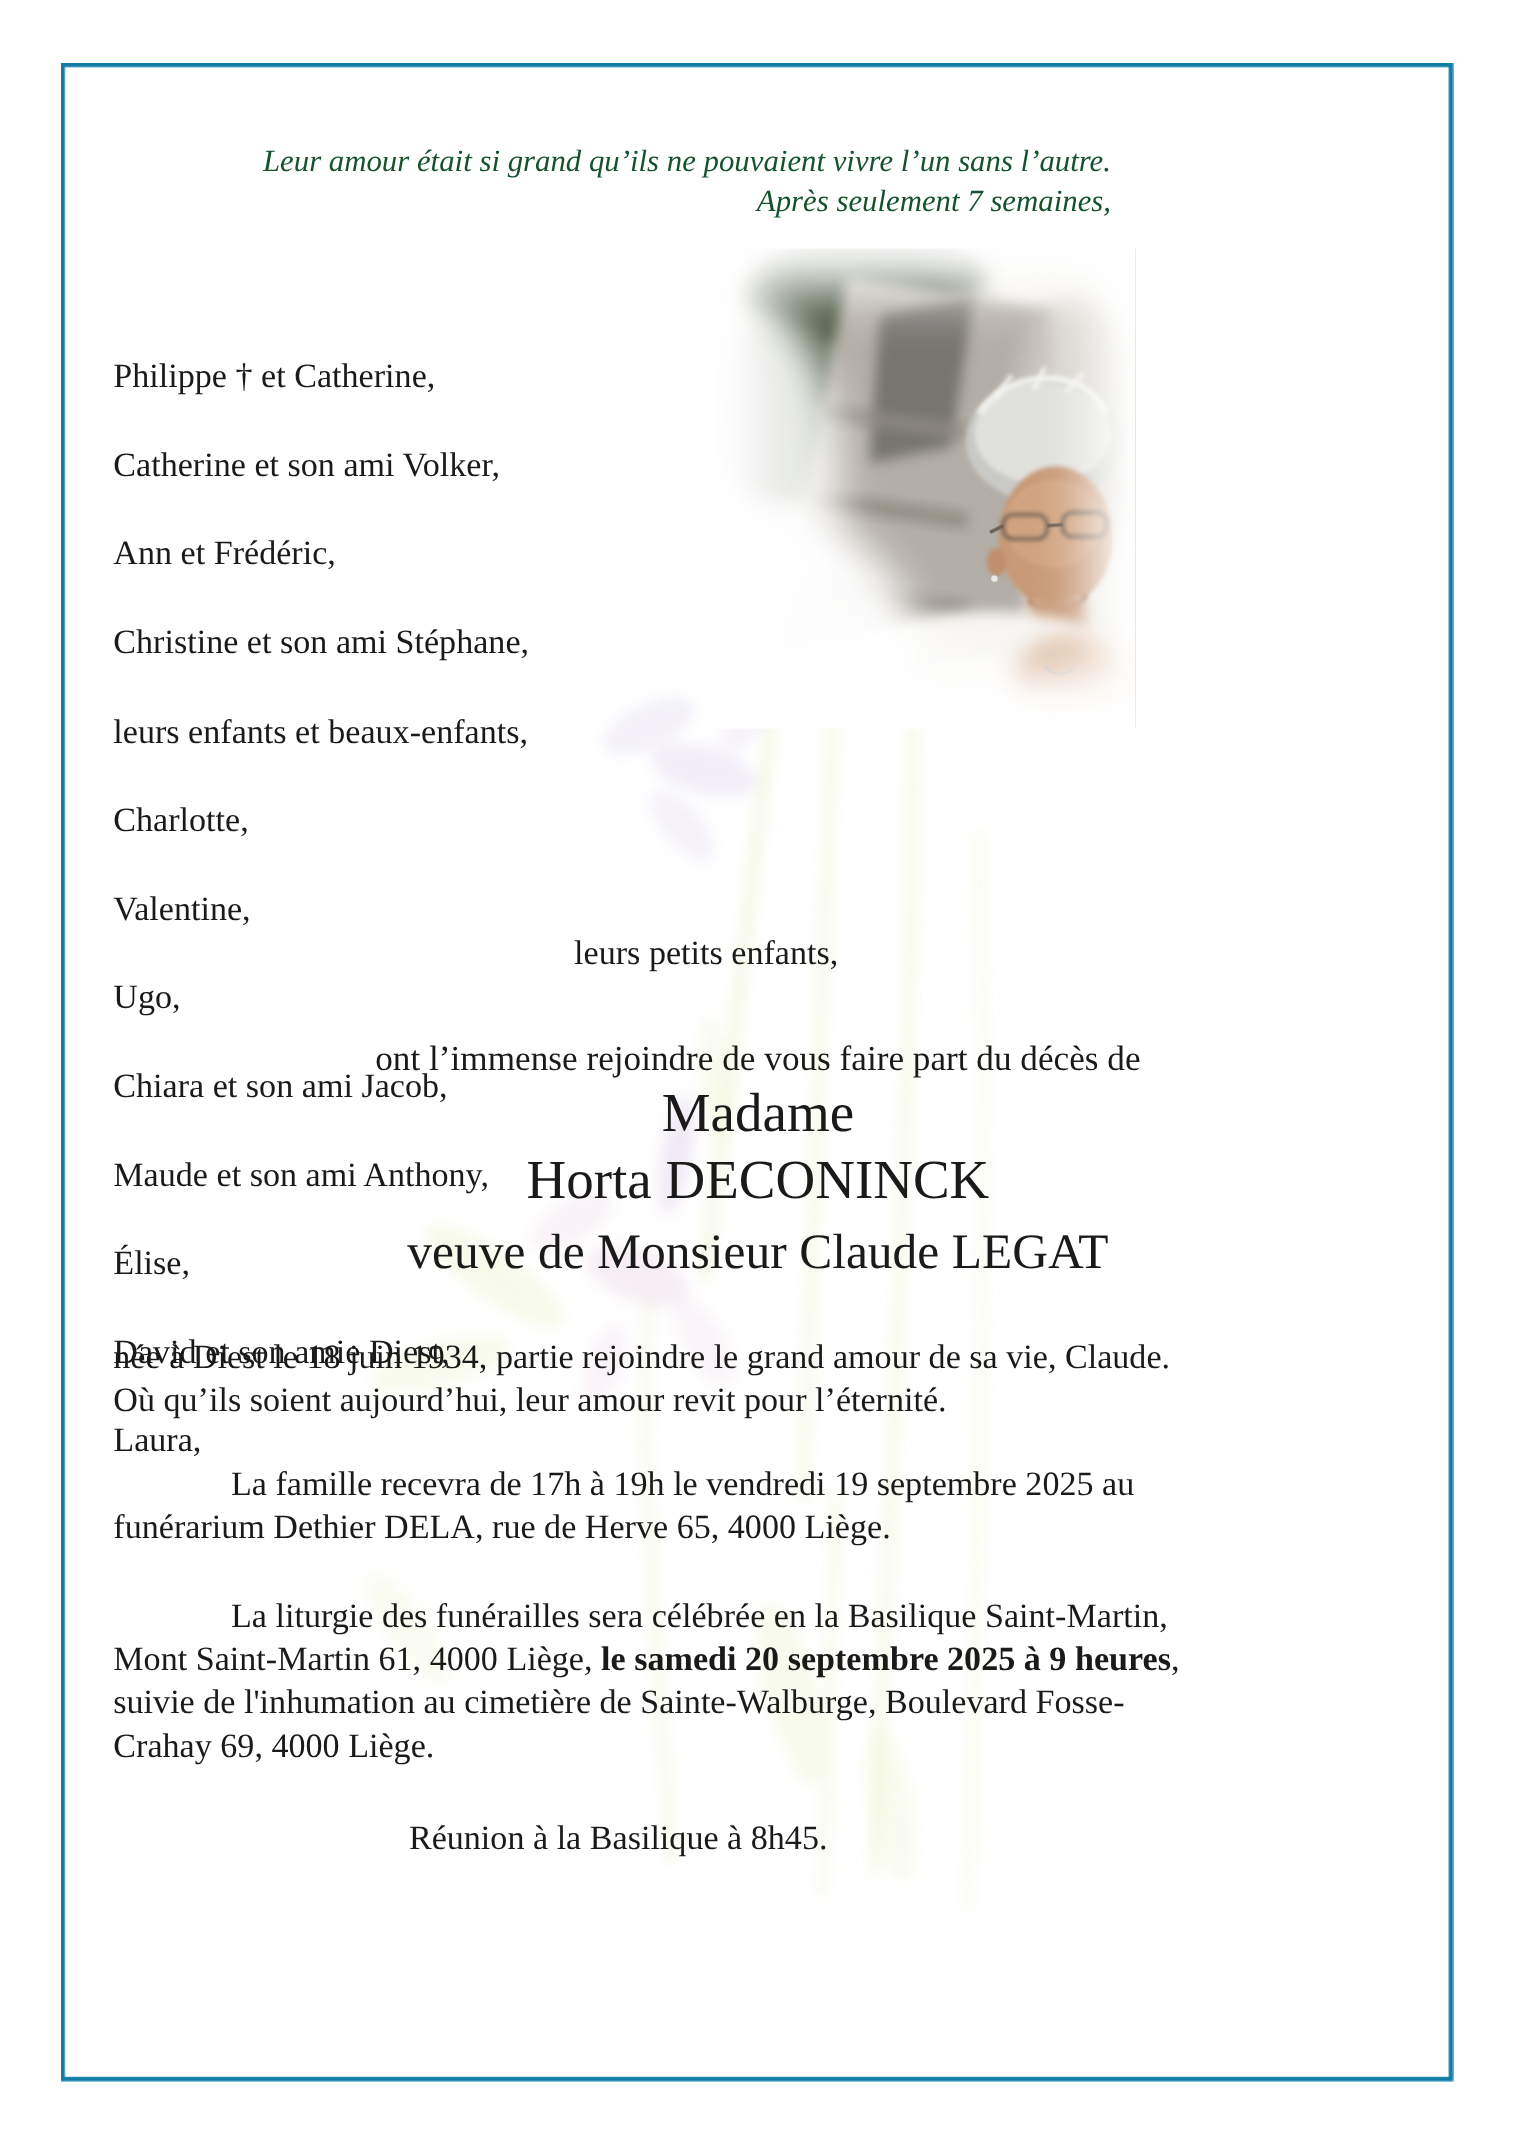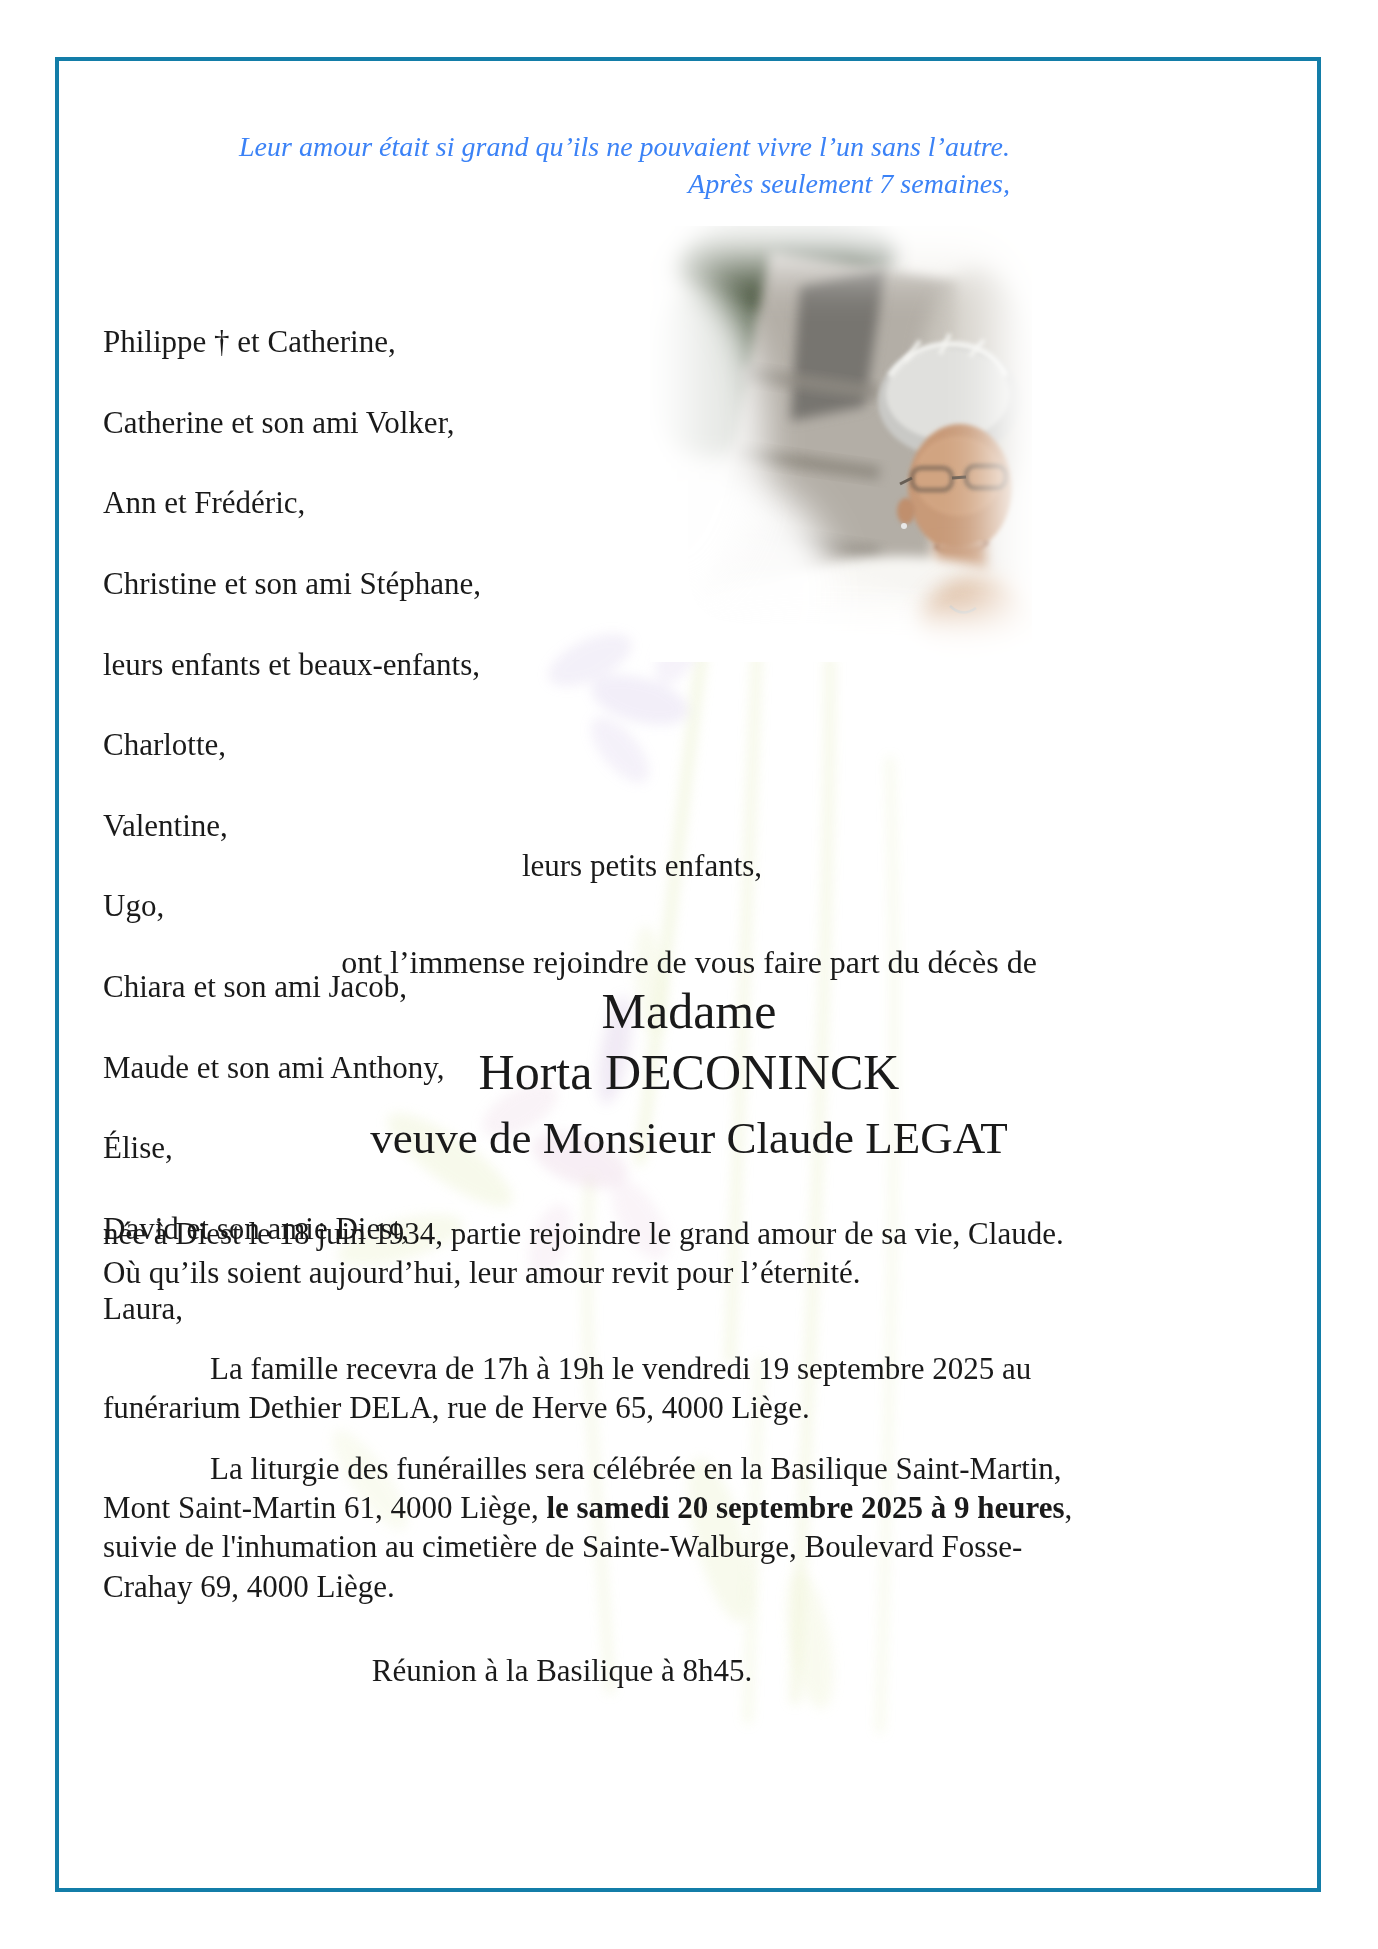--- a/index.html
+++ b/index.html
@@ -18,32 +18,32 @@
   }
   .watermark{position:absolute;left:290px;top:460px;width:780px;height:1320px;z-index:0;}
   .photo-wrap{position:absolute;left:650px;top:226px;width:382px;height:436px;z-index:1;}
   .photo-wrap::after{
     content:"";position:absolute;inset:0;
     box-shadow:inset 0 0 52px 38px #ffffff;
   }
   .txt{position:absolute;z-index:2;white-space:pre-line;}
   .epigraph{
     top:128px;right:368px;text-align:right;
-    font-style:italic;font-size:28px;line-height:37px;color:#3b82f6;
+    font-style:italic;font-size:28px;line-height:37px;color:#14532d;
   }
   .family{left:103px;top:282px;font-size:31px;line-height:40.3px;}
   .family .indent{}
   .grandchildren{left:402px;top:848px;width:480px;text-align:center;font-size:31px;}
   .intro{left:0;top:944px;width:1378px;text-align:center;font-size:32px;}
   .t-madame{left:0;top:982px;width:1378px;text-align:center;font-size:50px;}
   .t-name{left:0;top:1043px;width:1378px;text-align:center;font-size:50px;}
   .t-widow{left:0;top:1112px;width:1378px;text-align:center;font-size:45px;}
   .para{left:103px;width:1195px;font-size:31px;line-height:39.2px;}
   .p-birth{top:1214px;}
-  .p-visit{top:1329px;text-indent:107px;margin-top:20px;}
+  .p-visit{top:1329px;text-indent:107px;}
   .p-liturgy{top:1449px;text-indent:107px;}
   .p-liturgy b{font-weight:bold;}
   .meeting{left:0;top:1653px;width:1124px;text-align:center;font-size:31px;}
 </style>
 </head>
 <body>
 
 <svg class="watermark" viewBox="0 0 780 1320" aria-hidden="true">
   <defs>
     <filter id="wb3" x="-50%" y="-50%" width="200%" height="200%">

